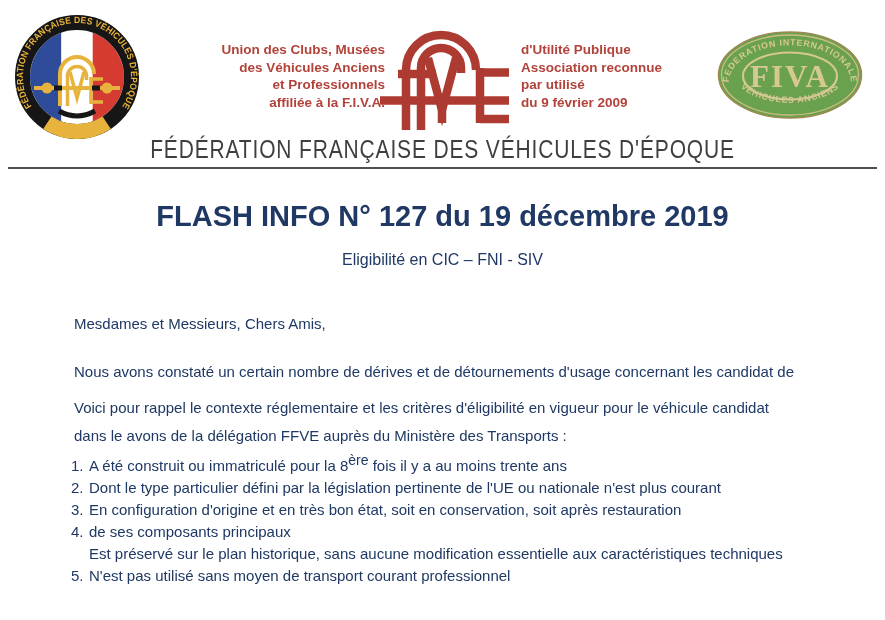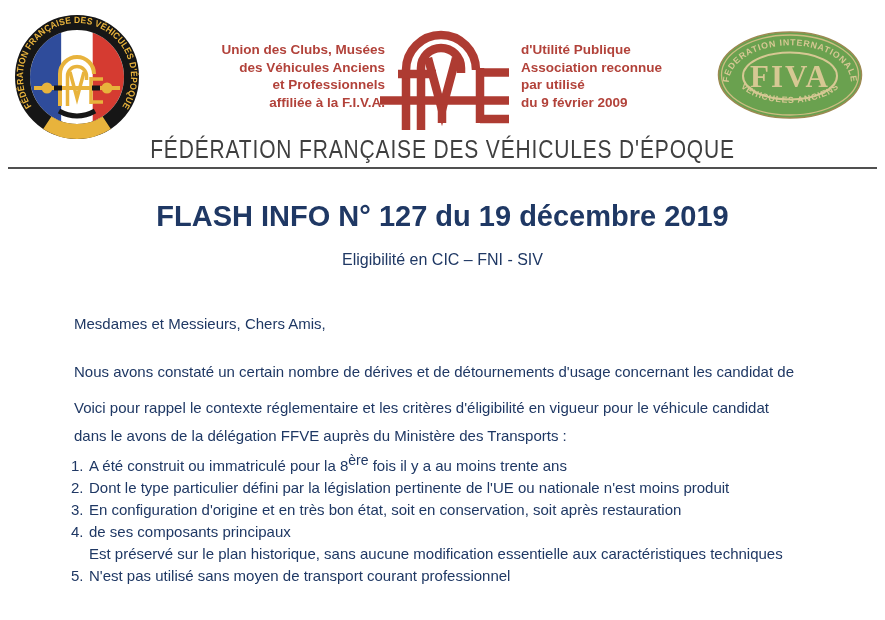--- a/index.html
+++ b/index.html
@@ -128,21 +128,21 @@
       <div class="line">dans le avons de la délégation FFVE auprès du Ministère des Transports :</div>
     </div>
 
     <ol class="criteria">
       <li>
         <span class="num">1.</span>
         <div class="li-line"><span>A été construit ou immatriculé pour la 8</span><sup>ère</sup><span> fois il y a au moins trente ans</span></div>
       </li>
       <li>
         <span class="num">2.</span>
-        <div class="li-line">Dont le type particulier défini par la législation pertinente de l'UE ou nationale n'est moins produit</div>
+        <div class="li-line">Dont le type particulier défini par la législation pertinente de l'UE ou nationale n'est plus courant</div>
       </li>
       <li>
         <span class="num">3.</span>
         <div class="li-line">En configuration d'origine et en très bon état, soit en conservation, soit après restauration</div>
       </li>
       <li>
         <span class="num">4.</span>
         <div>
           <div class="li-line">de ses composants principaux</div>
           <div class="li-line">Est préservé sur le plan historique, sans aucune modification essentielle aux caractéristiques techniques</div>

